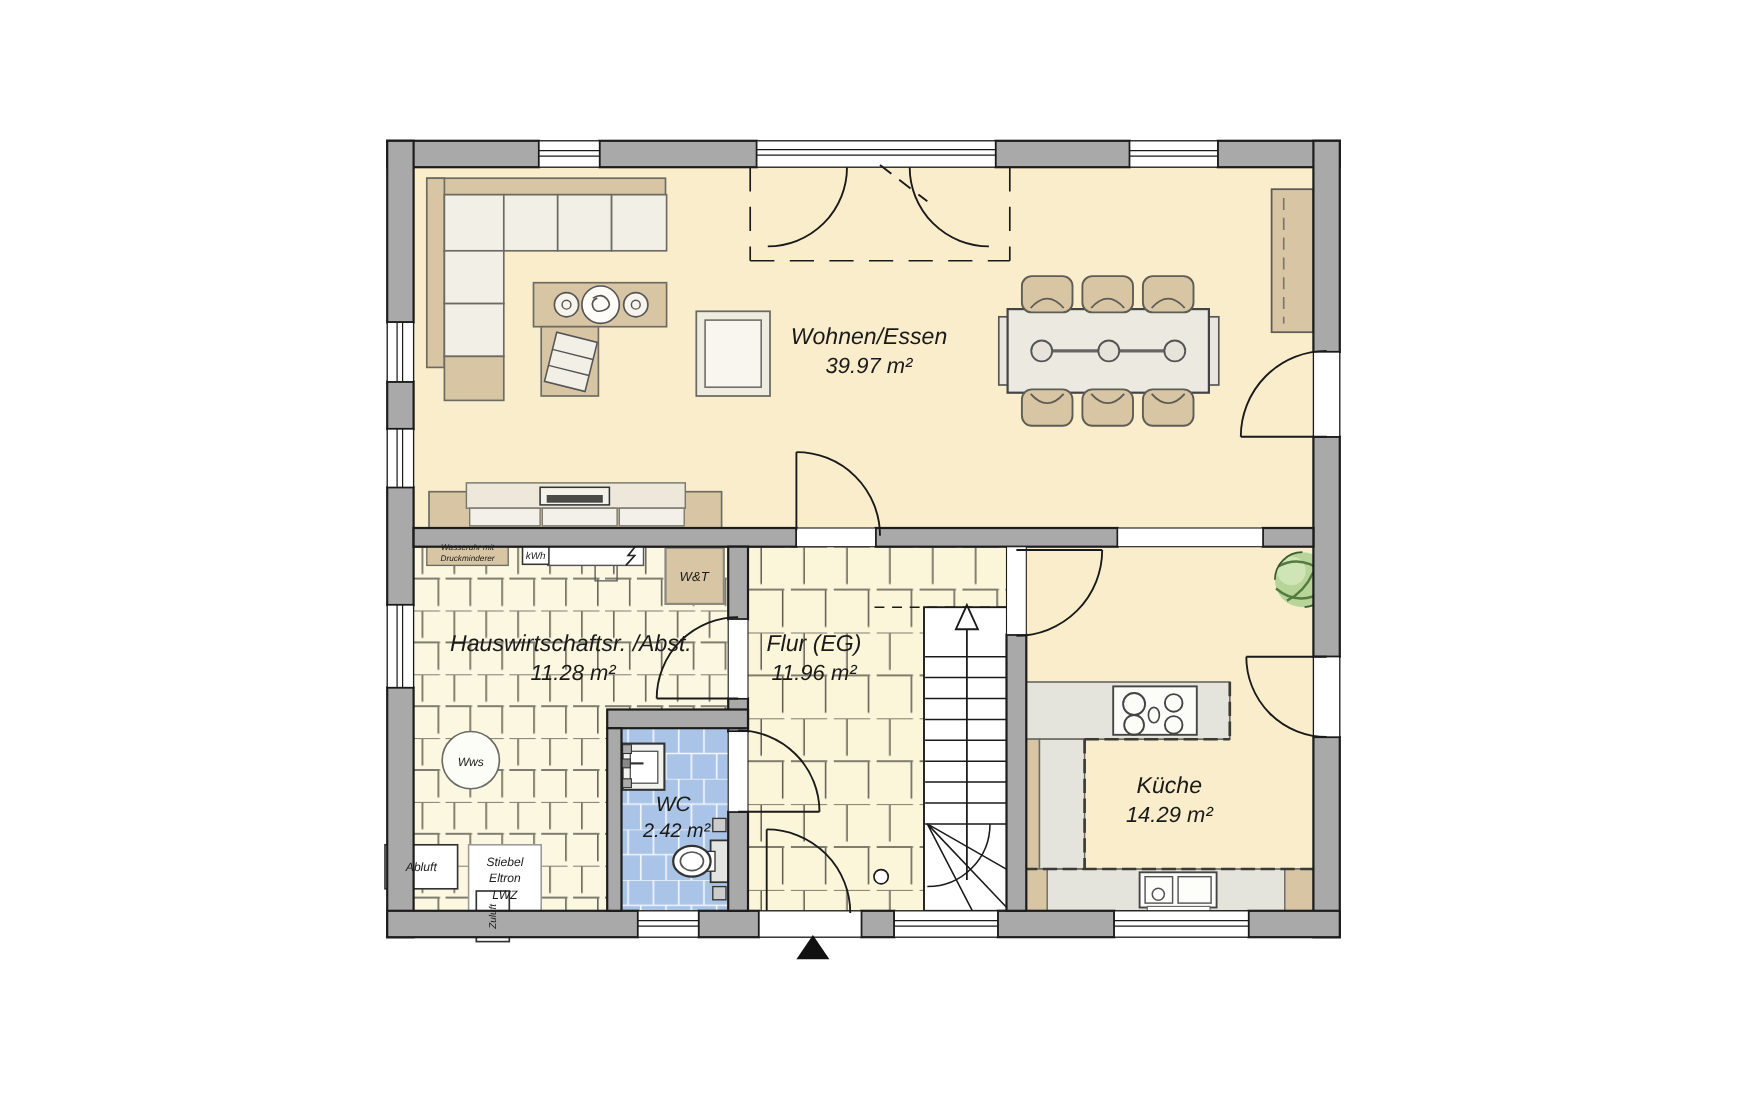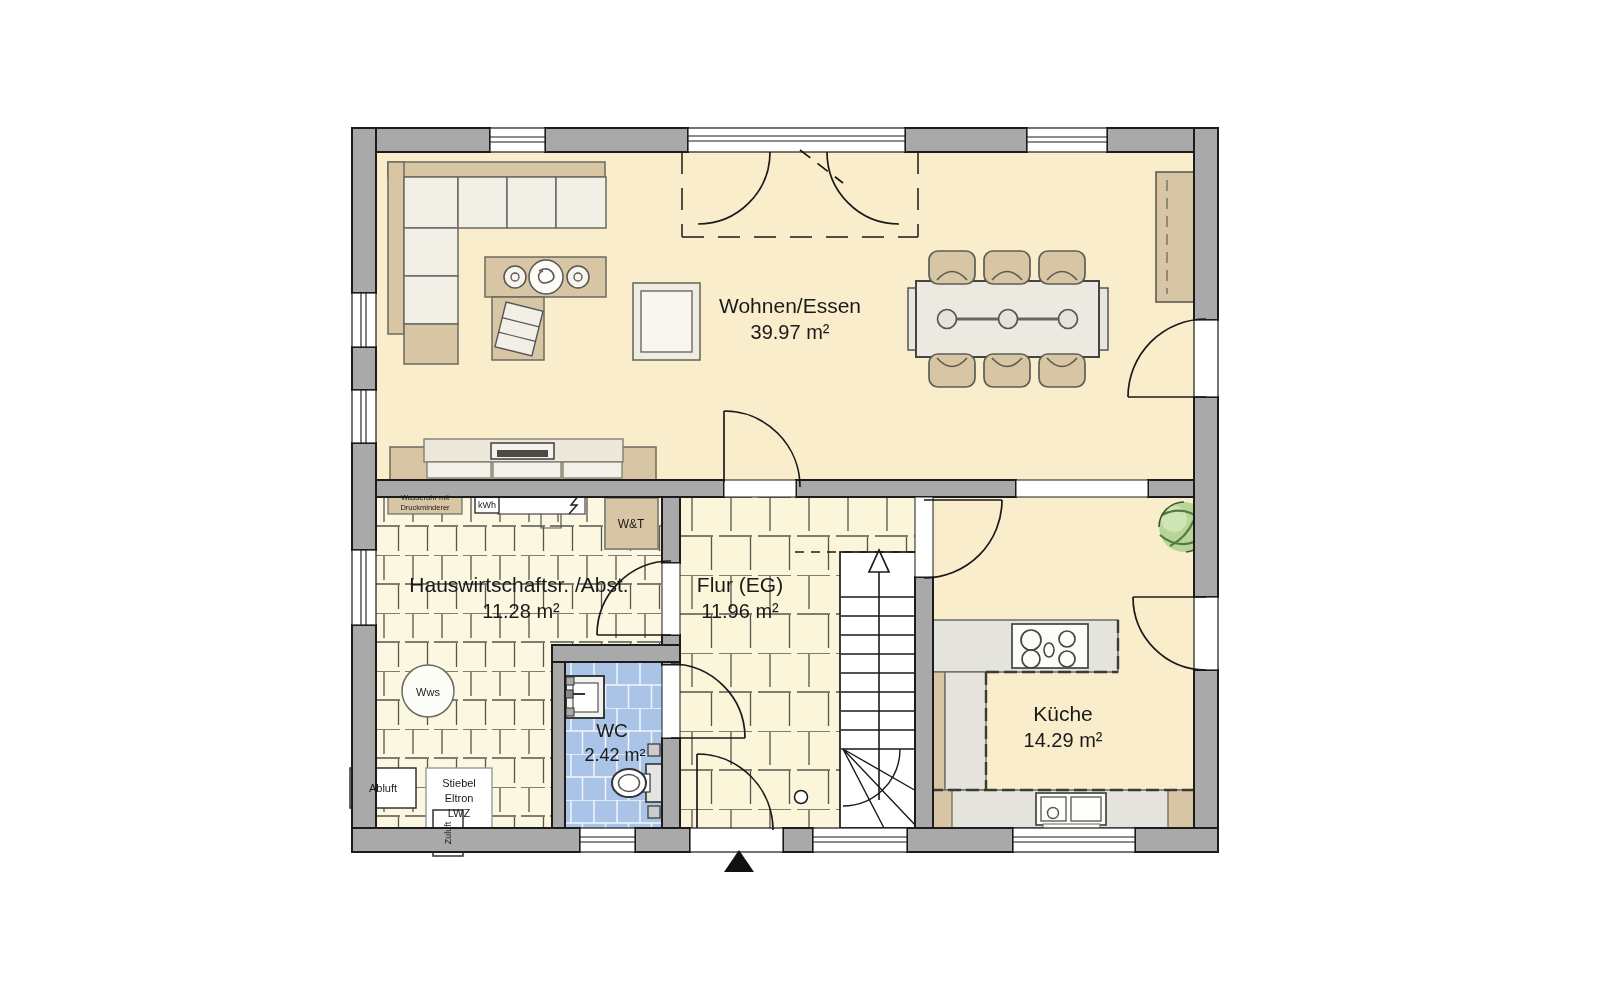--- a/index.html
+++ b/index.html
@@ -1,17 +1,17 @@
 <!DOCTYPE html>
 <html><head>
 <meta charset="utf-8">
 <style>
   html,body{margin:0;padding:0;background:#ffffff;}
   body{width:1600px;height:1000px;overflow:hidden;font-family:"Liberation Sans",sans-serif;}
-  .plan-wrap{width:1600px;height:1000px;position:relative;}
+  .plan-wrap{width:1600px;height:1000px;position:relative;font-style:italic;}
   svg{display:block;}
   text{font-family:"Liberation Sans",sans-serif;fill:#1a1a1a;}
   .room-name{font-size:21px;}
   .room-area{font-size:20px;}
   .room-name-sm{font-size:19px;}
   .room-area-sm{font-size:18px;}
   .lbl-md{font-size:12px;}
   .lbl-sm{font-size:11px;}
   .lbl-xs{font-size:9px;}
   .lbl-xxs{font-size:7.5px;}

